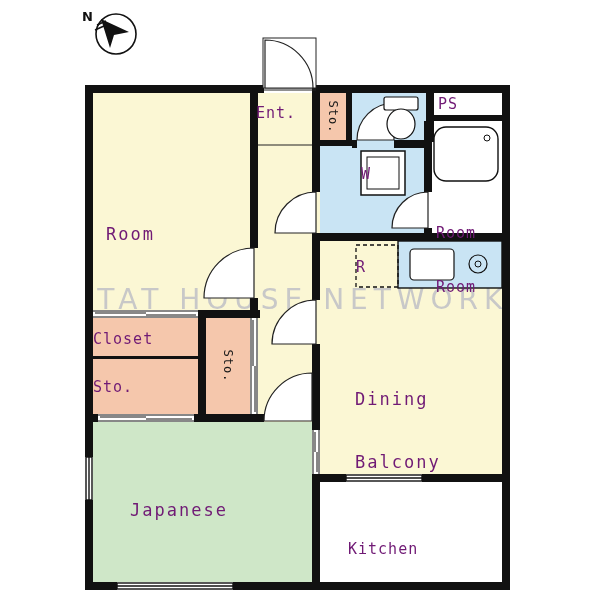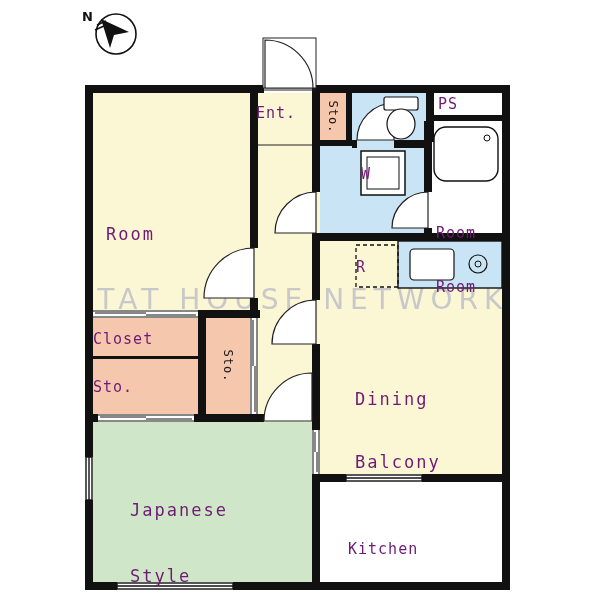--- a/index.html
+++ b/index.html
@@ -181,20 +181,19 @@
   <div class="lbl sm" style="left:93px;top:330px;width:121px;">Closet</div>
 
   <div class="lbl sm" style="left:93px;top:378px;width:105px;">Sto.</div>
 
   <div class="vlabel" style="left:215px;top:342px;width:26px;height:48px;">
     <span>Sto.</span>
   </div>
 
   <div class="lbl" style="left:130px;top:455px;width:150px;">
     <div>Japanese</div>
-    <div>Style</div>
     
     
   </div>
 
   <div class="lbl sm" style="left:348px;top:540px;width:130px;">Kitchen</div>
 
 </div>
 
 </body></html>

